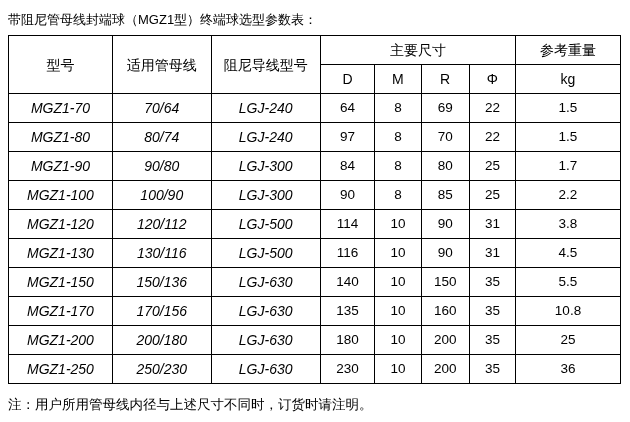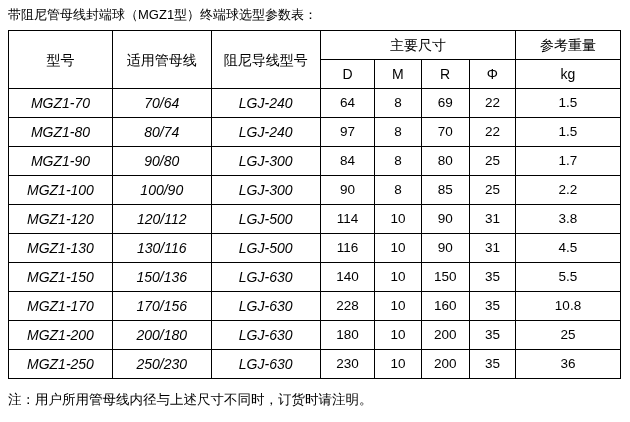--- a/index.html
+++ b/index.html
@@ -23,20 +23,21 @@
   }
   .heading-line {
     font-size: 12.5px;
     line-height: 17px;
     white-space: nowrap;
     letter-spacing: 0px;
   }
   .subheading-line {
     font-size: 13px;
     line-height: 18px;
+    margin-top: 5px;
     margin-bottom: 6px;
     white-space: nowrap;
   }
   table.spec {
     border-collapse: collapse;
     width: 613px;
     margin: 0 auto 0 0;
     table-layout: fixed;
   }
   table.spec td, table.spec th {
@@ -180,21 +181,21 @@
         <td>140</td>
         <td>10</td>
         <td>150</td>
         <td>35</td>
         <td>5.5</td>
       </tr>
       <tr>
         <td class="model">MGZ1-170</td>
         <td class="bus">170/156</td>
         <td class="damp">LGJ-630</td>
-        <td>228</td>
+        <td>135</td>
         <td>10</td>
         <td>160</td>
         <td>35</td>
         <td>10.8</td>
       </tr>
       <tr>
         <td class="model">MGZ1-200</td>
         <td class="bus">200/180</td>
         <td class="damp">LGJ-630</td>
         <td>180</td>

